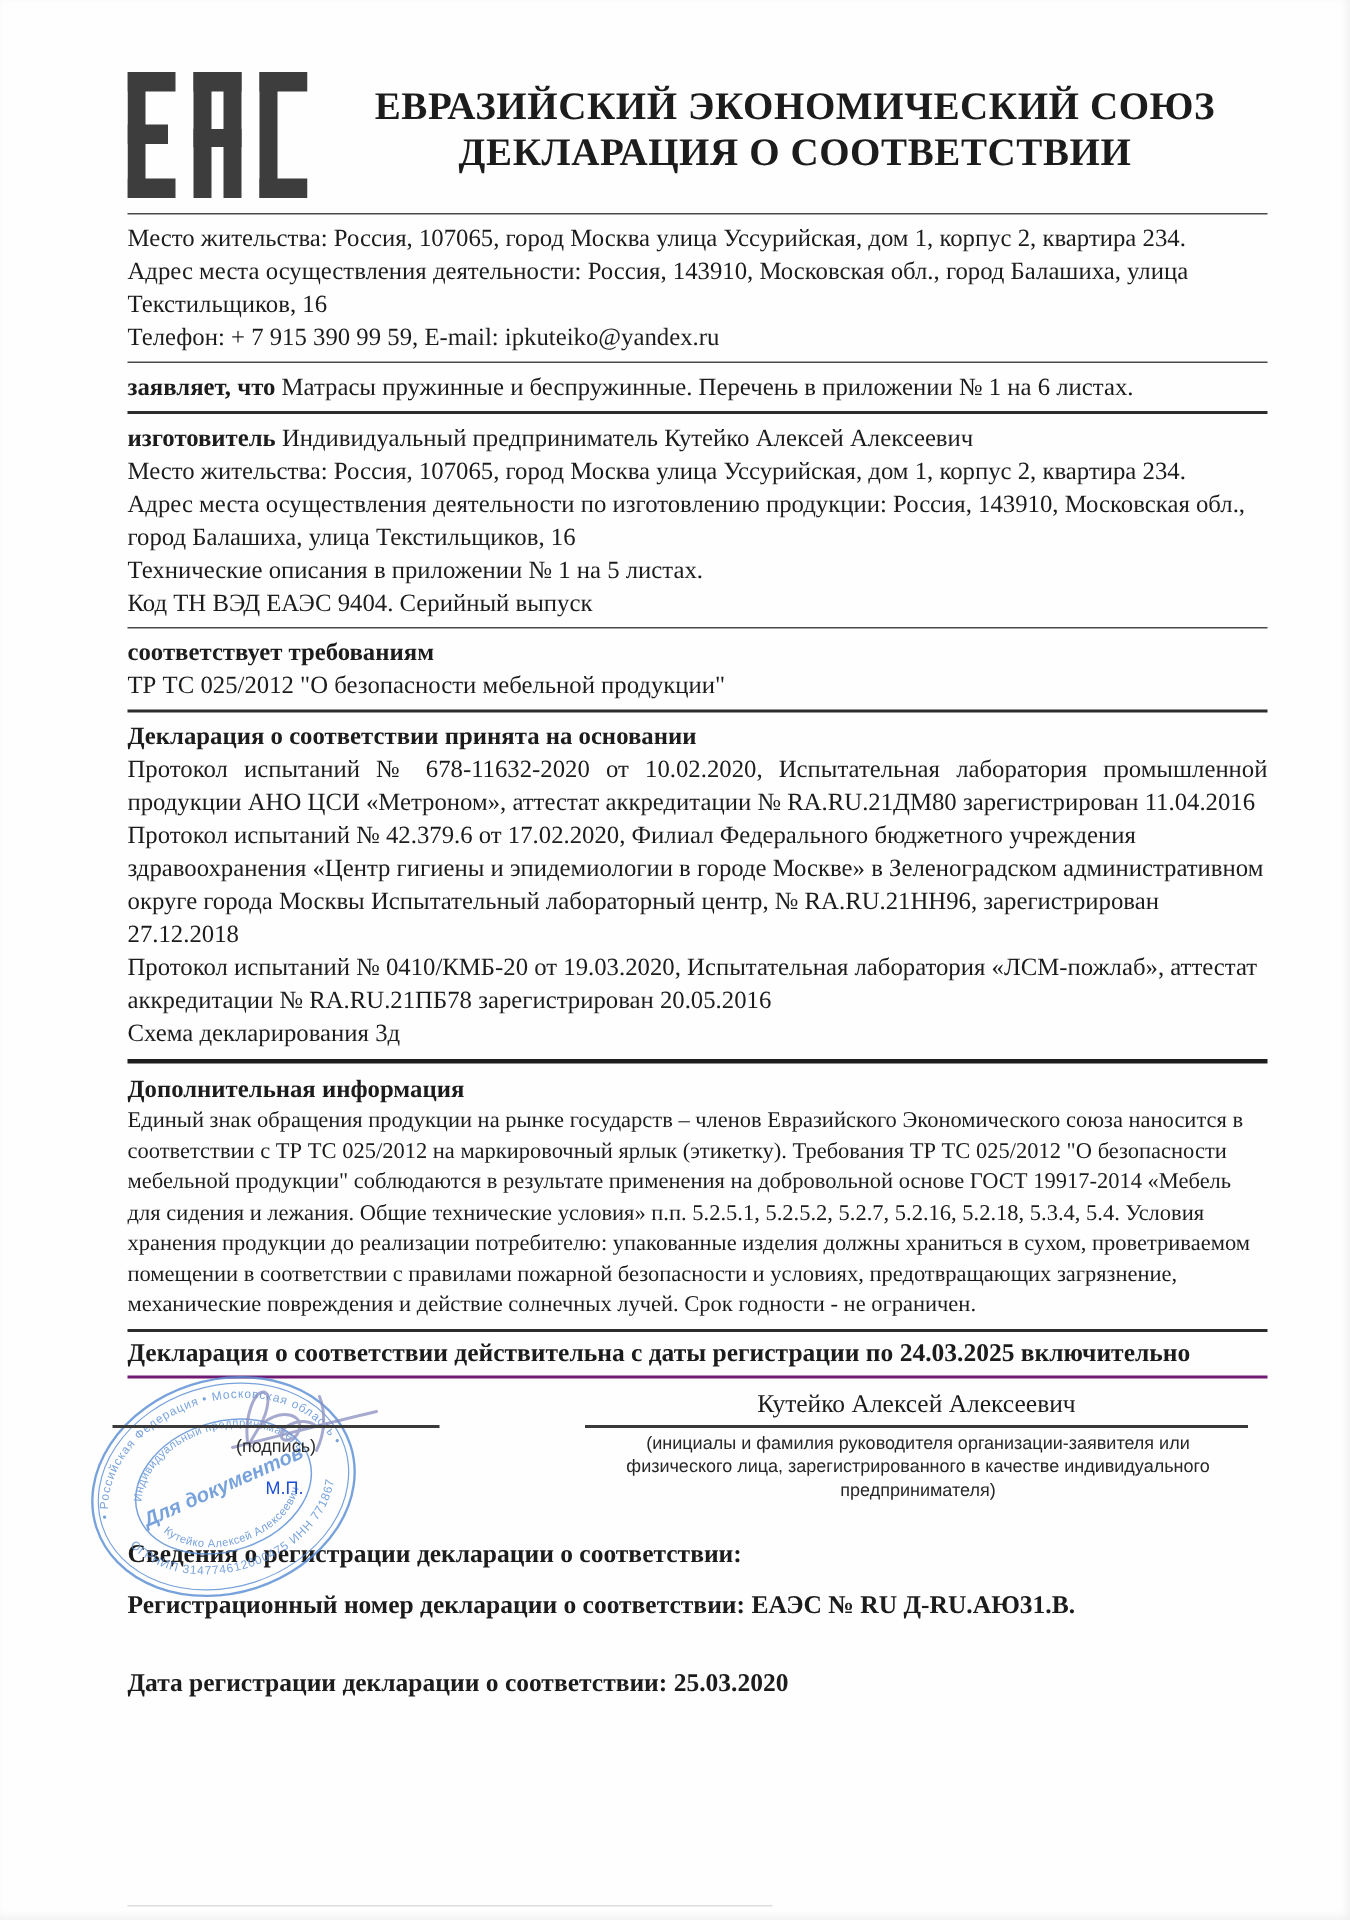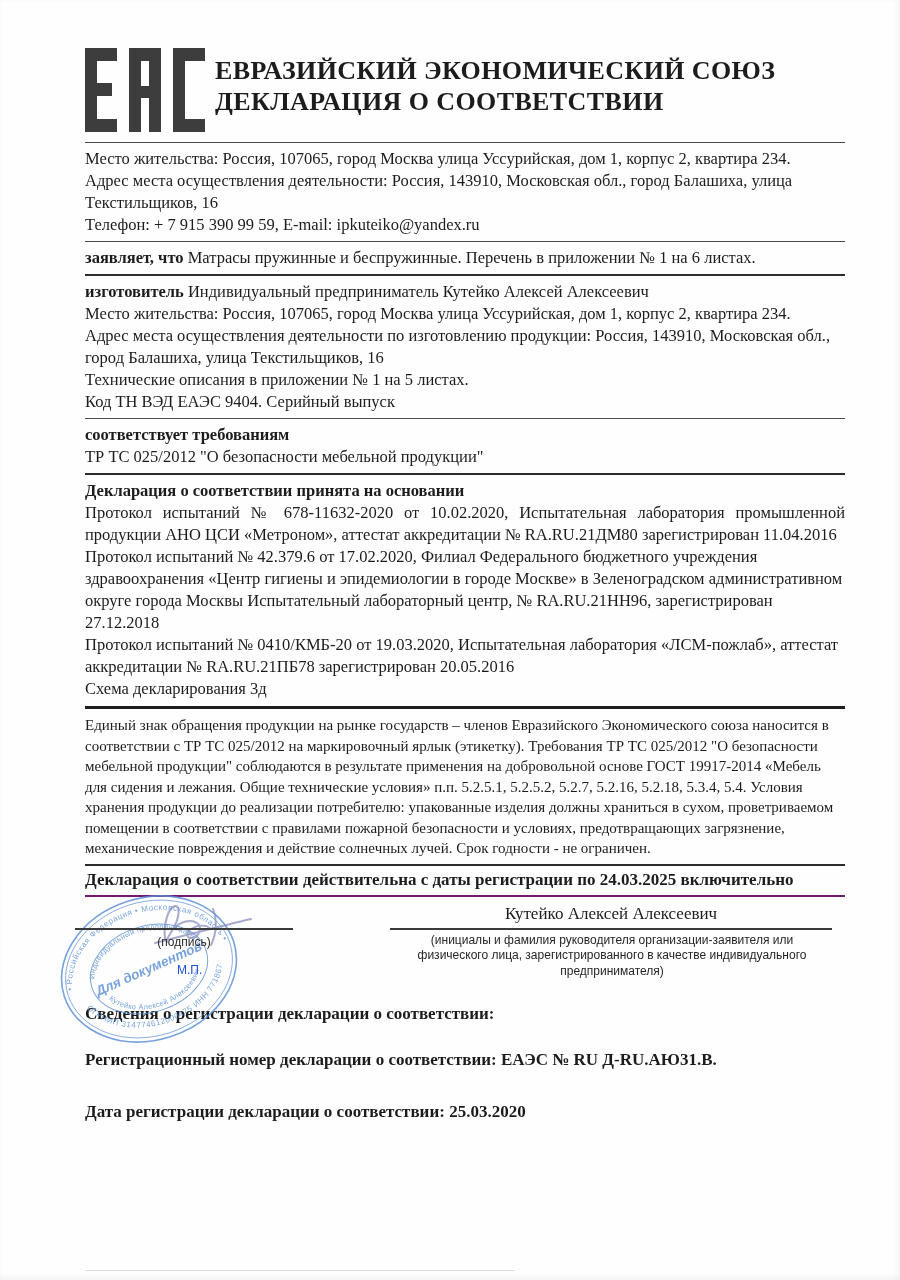--- a/index.html
+++ b/index.html
@@ -11,39 +11,39 @@
     box-shadow:inset -2px -2px 6px rgba(0,0,0,.06);
   }
   p{margin:0;}
   .b{font-weight:bold;}
   .just{text-align:justify;}
   .hr{border-top:1px solid #4a4a4a;margin:3px 0 3px 0;height:0;}
   .hr.md{border-top:2px solid #2c2c2c;}
   .hr.thick{border-top:3px solid #1d1d1d;margin:4px 0;}
   header.doc-head{display:flex;align-items:flex-start;margin-bottom:10px;}
   .logo-box{width:120px;height:84px;flex:0 0 auto;margin-top:2px;}
-  .titles{flex:1;text-align:left;padding-top:9px;padding-left:10px;}
+  .titles{flex:1;text-align:center;padding-top:9px;padding-left:10px;}
   .title-line{font-weight:bold;font-size:26px;line-height:31px;letter-spacing:.4px;}
   section{margin:0;}
   .sec{padding:2px 0;}
   .small-sec{font-size:15px;line-height:20.5px;}
   .validity{font-weight:bold;font-size:17px;padding:3px 0 4px 0;border-bottom:2px solid #701a75;}
   .sig-area{position:relative;height:96px;overflow:visible;}
   .stamp-svg{position:absolute;left:-30px;top:-4px;opacity:.82;pointer-events:none;}
   .sign-svg{position:absolute;left:62px;top:2px;opacity:.75;pointer-events:none;}
   .sig-line-left{position:absolute;left:-10px;top:31px;width:218px;border-top:2px solid #3a3a3a;}
   .sig-caption{position:absolute;left:-10px;top:34px;width:218px;text-align:center;
     font-family:"Liberation Sans",sans-serif;font-size:12px;color:#2b2b2b;}
   .mp-label{position:absolute;left:92px;top:62px;font-family:"Liberation Sans",sans-serif;font-size:12px;color:#1d4ed8;}
   .sig-name{position:absolute;left:305px;top:6px;width:442px;text-align:center;font-size:17px;}
   .sig-line-right{position:absolute;left:305px;top:31px;width:442px;border-top:2px solid #3a3a3a;}
   .sig-name-caption{position:absolute;left:312px;top:36px;width:430px;text-align:center;
     font-family:"Liberation Sans",sans-serif;font-size:12px;line-height:15.5px;color:#262626;}
   .reg-heading{font-weight:bold;font-size:17px;margin-top:10px;}
-  .reg-line{font-weight:bold;font-size:17px;margin-top:24px;}
+  .reg-line{font-weight:bold;font-size:17px;margin-top:12px;}
   .bottom-scan-line{position:absolute;left:170px;top:1270px;width:430px;height:1px;background:#dcdcdc;}
 </style>
 </head>
 <body>
 
 <div class="page">
 
   <header class="doc-head">
     <div class="logo-box">
       <svg width="120" height="84" viewBox="0 0 120 84">
@@ -108,20 +108,21 @@
     <p class="b">Декларация о соответствии принята на основании</p>
     <p class="just">Протокол испытаний № 678-11632-2020 от 10.02.2020, Испытательная лаборатория промышленной продукции АНО ЦСИ «Метроном», аттестат аккредитации № RA.RU.21ДМ80 зарегистрирован 11.04.2016</p>
     <p>Протокол испытаний № 42.379.6 от 17.02.2020, Филиал Федерального бюджетного учреждения здравоохранения «Центр гигиены и эпидемиологии в городе Москве» в Зеленоградском административном округе города Москвы Испытательный лабораторный центр, № RA.RU.21НН96, зарегистрирован 27.12.2018</p>
     <p>Протокол испытаний № 0410/КМБ-20 от 19.03.2020, Испытательная лаборатория «ЛСМ-пожлаб», аттестат аккредитации № RA.RU.21ПБ78 зарегистрирован 20.05.2016</p>
     <p>Схема декларирования 3д</p>
   </section>
 
   <div class="hr thick"></div>
 
   <section class="sec small-sec">
+    <p class="b" style="font-size:16.5px;line-height:22px;">Дополнительная информация</p>
     <p>Единый знак обращения продукции на рынке государств – членов Евразийского Экономического союза наносится в соответствии с ТР ТС 025/2012 на маркировочный ярлык (этикетку). Требования ТР ТС 025/2012 "О безопасности мебельной продукции" соблюдаются в результате применения на добровольной основе ГОСТ 19917-2014 «Мебель для сидения и лежания. Общие технические условия» п.п. 5.2.5.1, 5.2.5.2, 5.2.7, 5.2.16, 5.2.18, 5.3.4, 5.4. Условия хранения продукции до реализации потребителю: упакованные изделия должны храниться в сухом, проветриваемом помещении в соответствии с правилами пожарной безопасности и условиях, предотвращающих загрязнение, механические повреждения и действие солнечных лучей.  Срок годности - не ограничен.</p>
   </section>
 
   <div class="hr md" style="margin-bottom:0;"></div>
 
   <div class="validity">Декларация о соответствии  действительна с даты регистрации по 24.03.2025 включительно</div>
 
   <div class="sig-area">
 
     <svg class="stamp-svg" width="188" height="152" viewBox="0 0 188 152">

